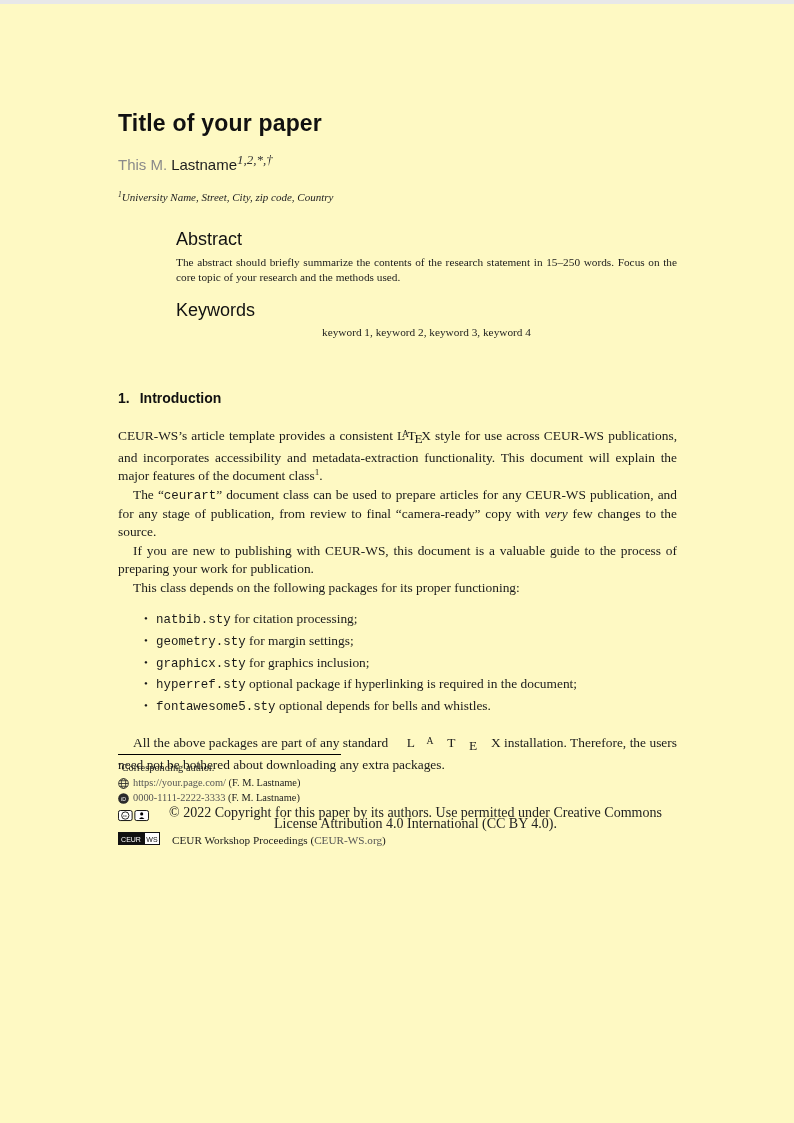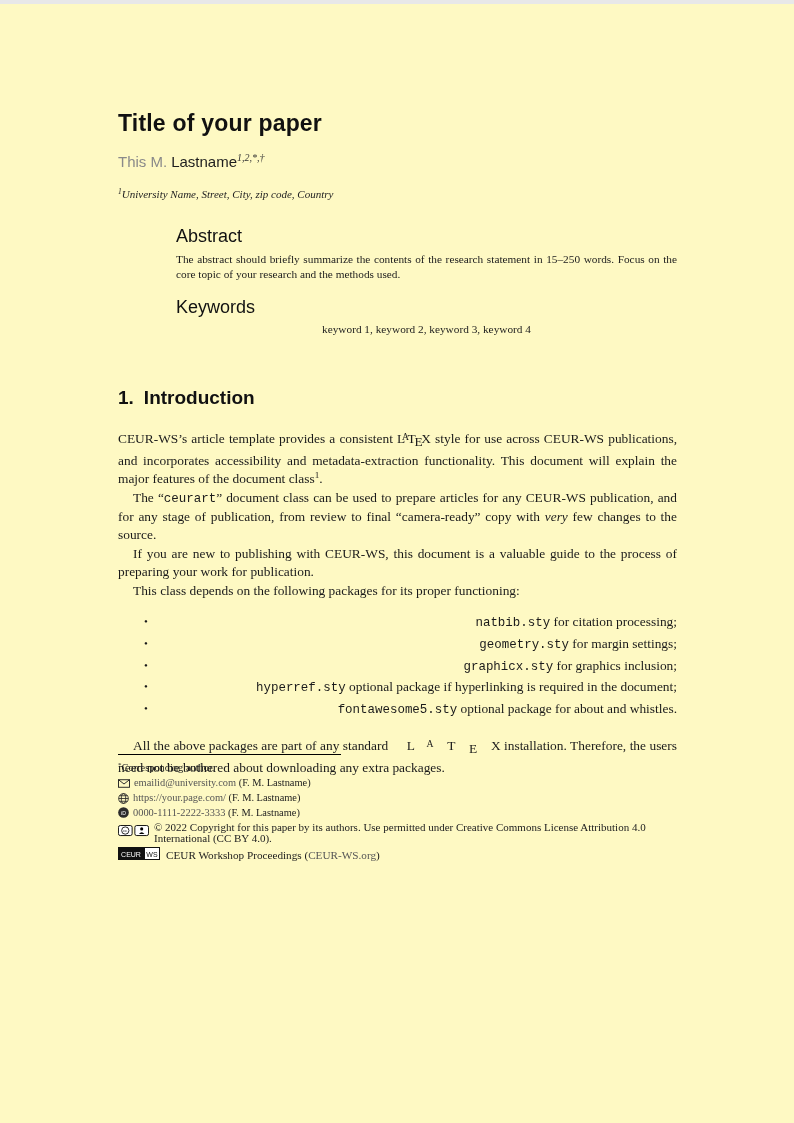--- a/index.html
+++ b/index.html
@@ -31,21 +31,21 @@
   .author-line {
     margin-top: 15px;
     font-family: "Liberation Sans", sans-serif;
     font-size: 15px;
   }
   .author-given { color: #8a8a8a; }
   .author-family { color: #1d1d1d; margin-left: 4px; }
   .author-marks {
     font-family: "Liberation Serif", serif;
     font-style: italic;
-    font-size: 10px;
+    font-size: 13px;
     vertical-align: 6px;
     color: #333;
   }
   .affiliation {
     margin-top: 17px;
     font-style: italic;
     font-size: 11px;
     color: #222;
   }
   .affiliation .aff-marker {
@@ -70,42 +70,42 @@
     line-height: 15px;
     text-align: justify;
     color: #1c1c1c;
   }
   .keywords-heading { margin-top: 15px; }
   .keywords-text { text-align: center; margin-top: 4px; }
   h2.section-heading {
     margin-top: 50px;
     font-family: "Liberation Sans", sans-serif;
     font-weight: 700;
-    font-size: 19px;
+    font-size: 14px;
     color: #111;
   }
   h2.section-heading .sec-title { margin-left: 10px; }
   .body-text {
     margin-top: 19px;
     font-size: 13.4px;
     line-height: 18.4px;
     text-align: justify;
   }
   .body-text p { margin: 0; }
   .body-text p.indent { text-indent: 15px; }
   .body-text p.after-list { margin-top: 14px; }
   ul.package-list {
     list-style: none;
     margin: 12px 0 13px 26px;
   }
   ul.package-list li {
     position: relative;
     padding-left: 12px;
     line-height: 19.8px;
-    text-align: right;
+    text-align: left;
   }
   ul.package-list li::before {
     content: "•";
     position: absolute;
     left: 0;
     top: 0;
     font-size: 11px;
     line-height: 19.8px;
   }
   .seg-code {
@@ -153,25 +153,25 @@
     margin-top: 0.5px;
   }
   .contact-line .icon { display: inline-flex; flex: 0 0 auto; }
   .link-value { color: #555; text-decoration: none; }
   .license-line {
     display: flex;
     align-items: center;
     gap: 5px;
     margin-top: 2px;
   }
-  .license-text { font-size: 11px; line-height: 11px; color: #222; }
+  .license-text { font-size: 14px; line-height: 11px; color: #222; text-align: center; }
   .ceur-line {
     display: flex;
     align-items: center;
-    gap: 6px;
+    gap: 12px;
     margin-top: 3px;
     font-size: 11.2px;
   }
   .footnote-one { margin-top: 3px; text-align: justify; }
   .footnote-one .seg-code { font-size: 0.95em; }
 </style>
 </head>
 <body>
 
 <div class="page">
@@ -201,41 +201,32 @@
     <div class="body-text">
       <p><span>CEUR-WS’s article template provides a consistent </span><span class="latex"><span>L</span><span class="lx-a">A</span><span>T</span><span class="lx-e">E</span><span>X</span></span><span> style for use across CEUR-WS publications, and incorporates accessibility and metadata-extraction functionality. This document will explain the major features of the document class</span><span class="seg-sup">1</span><span>.</span></p>
       <p class="indent"><span>The “</span><span class="seg-code">ceurart</span><span>” document class can be used to prepare articles for any CEUR-WS publication, and for any stage of publication, from review to final “camera-ready” copy with </span><span class="seg-italic">very</span><span> few changes to the source.</span></p>
       <p class="indent"><span>If you are new to publishing with CEUR-WS, this document is a valuable guide to the process of preparing your work for publication.</span></p>
       <p class="indent"><span>This class depends on the following packages for its proper functioning:</span></p>
       <ul class="package-list">
         <li><span class="seg-code">natbib.sty</span><span> for citation processing;</span></li>
         <li><span class="seg-code">geometry.sty</span><span> for margin settings;</span></li>
         <li><span class="seg-code">graphicx.sty</span><span> for graphics inclusion;</span></li>
         <li><span class="seg-code">hyperref.sty</span><span> optional package if hyperlinking is required in the document;</span></li>
-        <li><span class="seg-code">fontawesome5.sty</span><span> optional package for about and whistles.</span></li>
+        <li><span class="seg-code">fontawesome5.sty</span><span> optional depends for bells and whistles.</span></li>
       </ul>
       <p class="indent after-list"><span>All the above packages are part of any standard </span><span class="latex"><span>L</span><span class="lx-a">A</span><span>T</span><span class="lx-e">E</span><span>X</span></span><span> installation. Therefore, the users need not be bothered about downloading any extra packages.</span></p>
     </div>
   </div>
 
   <div class="footer">
     <hr class="footnote-rule">
 
 
     <div><span class="seg-sup">*</span><span>Corresponding author.</span></div>
 
-    <div class="contact-line">
-      <span class="icon">
-        <svg viewBox="0 0 14 10" width="12" height="9" aria-hidden="true">
-            <rect x="0.6" y="0.6" width="12.8" height="8.8" fill="none" stroke="#222" stroke-width="1.1"></rect>
-            <path d="M0.6 0.6 L7 5.6 L13.4 0.6" fill="none" stroke="#222" stroke-width="1.1"></path>
-          </svg>
-      </span>
-      <span><a href="#" class="link-value">emailid@university.com</a><span> (F. M. Lastname)</span></span>
-    </div>
 
     <div class="contact-line">
       <span class="icon">
         <svg viewBox="0 0 12 12" width="11" height="11" aria-hidden="true">
             <circle cx="6" cy="6" r="5.3" fill="none" stroke="#222" stroke-width="0.9"></circle>
             <ellipse cx="6" cy="6" rx="2.4" ry="5.3" fill="none" stroke="#222" stroke-width="0.9"></ellipse>
             <line x1="0.7" y1="6" x2="11.3" y2="6" stroke="#222" stroke-width="0.9"></line>
             <line x1="1.5" y1="3" x2="10.5" y2="3" stroke="#222" stroke-width="0.9"></line>
             <line x1="1.5" y1="9" x2="10.5" y2="9" stroke="#222" stroke-width="0.9"></line>
           </svg>

